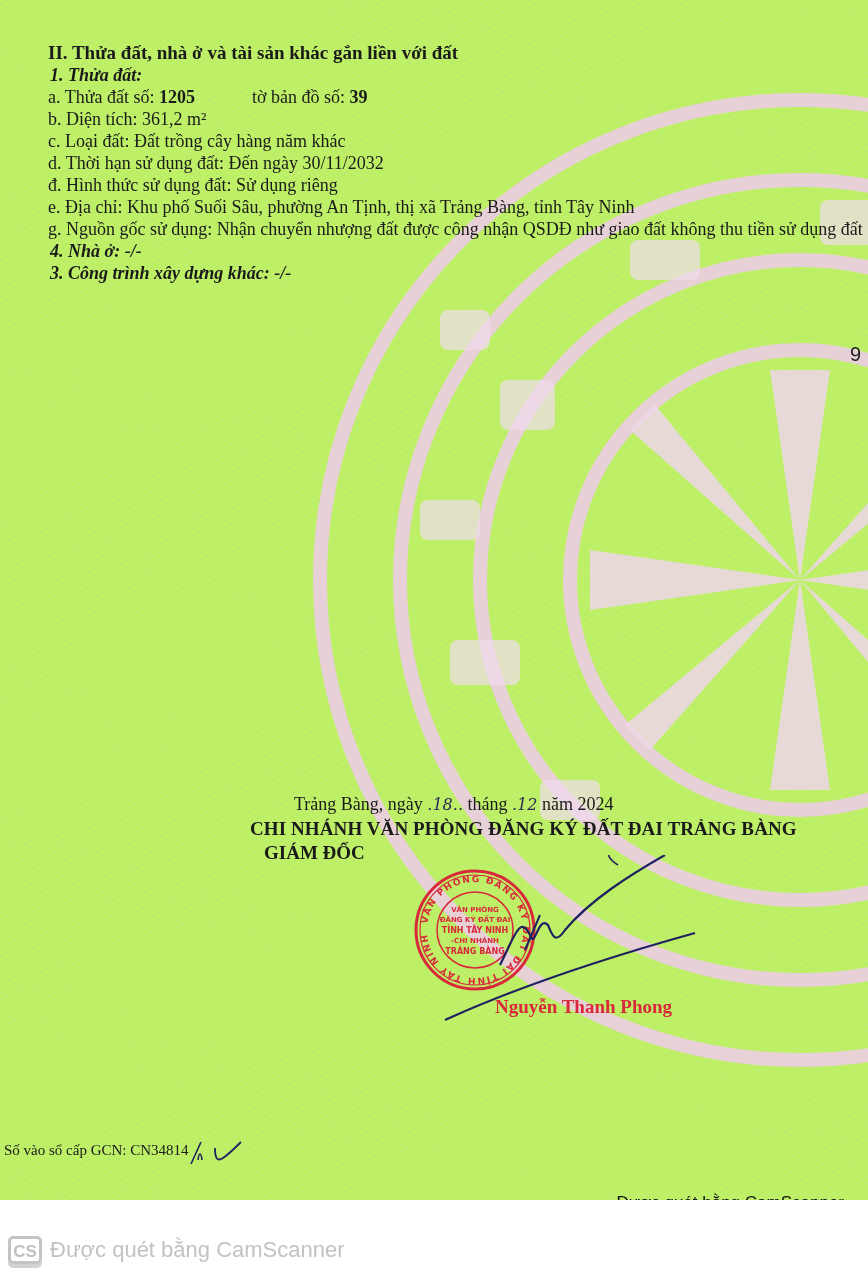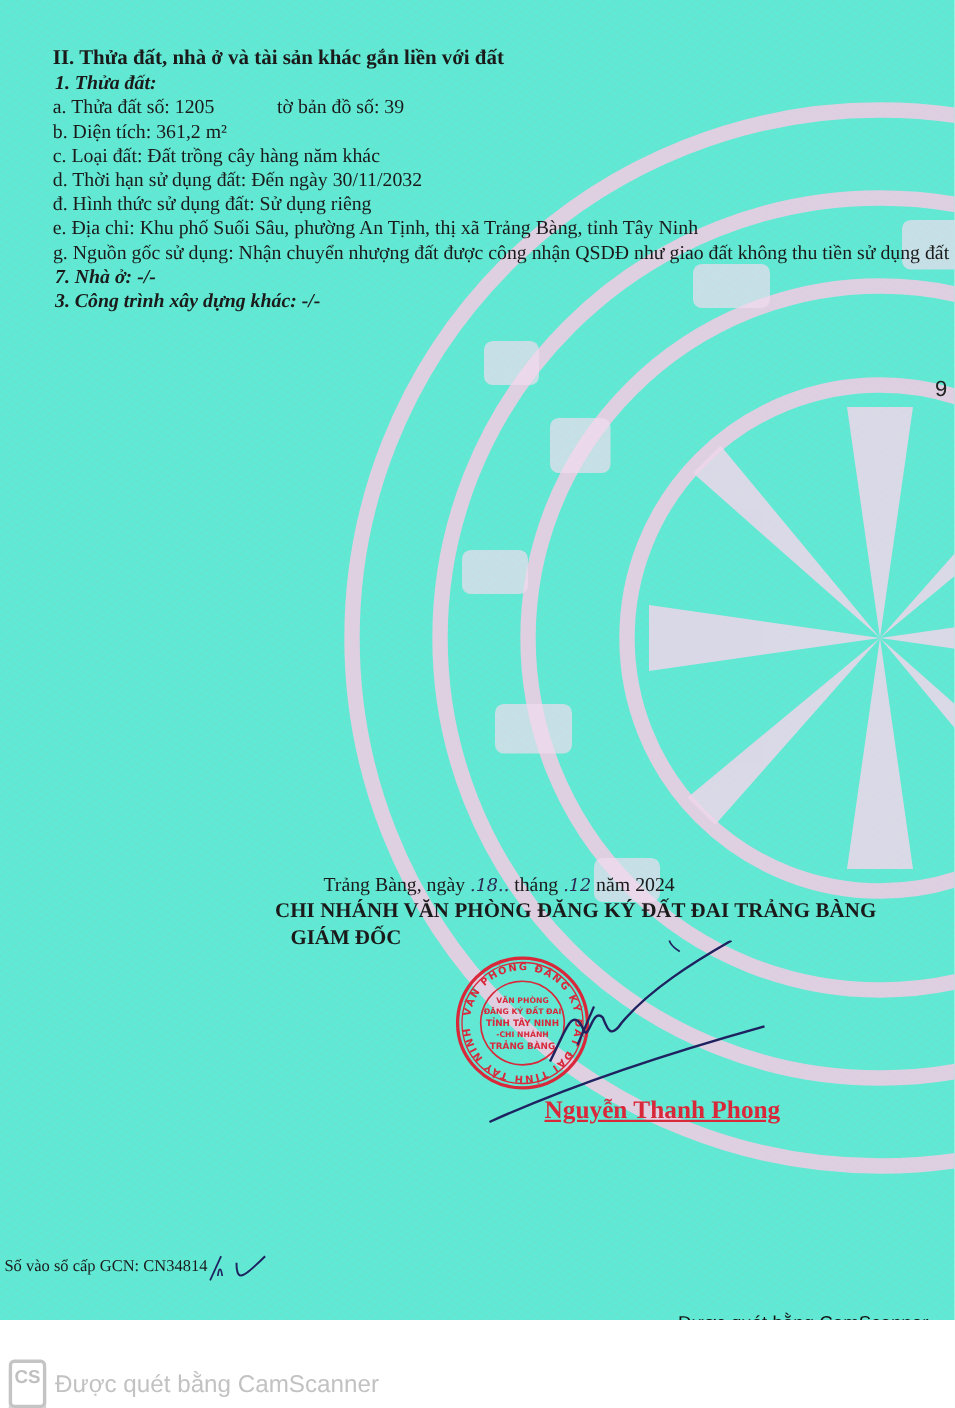--- a/index.html
+++ b/index.html
@@ -1,60 +1,60 @@
 <!DOCTYPE html>
 <html><head>
   <meta charset="utf-8">
   <style>
     * { box-sizing: border-box; margin: 0; padding: 0; }
     html, body { width: 868px; height: 1280px; overflow: hidden; background: #ffffff; }
     body { position: relative; font-family: "Liberation Serif", "DejaVu Serif", serif; color: #1a1a1a; }
 
     .page {
       position: absolute; left: 0; top: 0; width: 868px; height: 1200px;
-      background: #5eead4;
+      background: #bef264;
       overflow: hidden;
     }
     .guilloche {
       position: absolute; left: 0; top: 0; width: 868px; height: 1200px;
       background:
         repeating-linear-gradient(35deg, rgba(180,180,180,0.06) 0 2px, transparent 2px 5px),
         repeating-linear-gradient(-35deg, rgba(180,180,180,0.05) 0 2px, transparent 2px 6px);
     }
     .drum { position: absolute; left: 300px; top: 80px; width: 1000px; height: 1000px; }
 
     .content { position: absolute; left: 48px; top: 42px; width: 820px; }
     .line { font-size: 18px; line-height: 22px; white-space: nowrap; }
     .h-section { font-weight: bold; font-size: 19px; }
     .h-italic { font-style: italic; font-weight: bold; padding-left: 2px; }
     .item { padding-left: 0; }
     .wrap { white-space: normal; width: 820px; position: relative; left: -26px; padding-left: 26px; text-indent: -26px; }
-    .b { font-weight: normal; }
+    .b { font-weight: bold; }
     .gap { display: inline-block; width: 48px; }
 
     .page-num { position: absolute; left: 850px; top: 343px; font-size: 20px; font-family: "Liberation Sans", sans-serif; color: #222; }
 
     .sign-block { position: absolute; left: 250px; top: 792px; width: 580px; text-align: left; }
     .date-line { font-size: 18px; line-height: 24px; padding-left: 44px; }
     .hand { font-family: "DejaVu Serif", serif; font-style: italic; color: #2a2a55; font-size: 16px; }
     .org { font-weight: bold; font-size: 19px; line-height: 24px; letter-spacing: 0.1px; font-family: Liberation Serif, serif; }
     .title { font-weight: bold; font-size: 19px; line-height: 24px; padding-left: 14px; }
 
     .seal { position: absolute; left: 413px; top: 868px; width: 124px; height: 124px; }
     .signature { position: absolute; left: 440px; top: 855px; width: 260px; height: 170px; }
-    .signer { position: absolute; left: 495px; top: 996px; font-size: 23px; font-weight: bold; color: #d8283a; text-decoration: underline; }
+    .signer { position: absolute; left: 495px; top: 996px; font-size: 19px; font-weight: bold; color: #d8283a; }
 
     .gcn { position: absolute; left: 4px; top: 1138px; font-size: 15px; }
     .gcn-mark { display: inline-block; vertical-align: middle; }
 
     .cs-note { position: absolute; right: 24px; top: 1193px; font-family: "Liberation Sans", sans-serif; font-size: 17px; color: #111; }
 
     .cs-footer { position: absolute; left: 8px; top: 1236px; display: flex; align-items: center; gap: 8px; font-family: "Liberation Sans", sans-serif; }
     .cs-logo {
-      width: 34px; height: 44px; border: 3px solid #c4c4c4; border-radius: 5px;
+      width: 34px; height: 28px; border: 3px solid #c4c4c4; border-radius: 5px;
       color: #c0c0c0; font-weight: bold; font-size: 17px; line-height: 26px; text-align: center;
       box-shadow: 0 4px 0 #d2d2d2;
     }
     .cs-footer-text { font-size: 22px; color: #c2c2c2; }
   </style>
 </head>
 <body>
 
 <div class="page">
   <div class="guilloche"></div>
@@ -98,22 +98,22 @@
       <span class="b">39</span>
     </div>
     <div class="line item">
       <span>b. Diện tích:</span>
       <span>361,2 m²</span>
     </div>
     <div class="line item">c. Loại đất: Đất trồng cây hàng năm khác</div>
     <div class="line item">d. Thời hạn sử dụng đất: Đến ngày 30/11/2032</div>
     <div class="line item">đ. Hình thức sử dụng đất: Sử dụng riêng</div>
     <div class="line item">e. Địa chỉ: Khu phố Suối Sâu, phường An Tịnh, thị xã Trảng Bàng, tỉnh Tây Ninh</div>
-    <div class="line item wrap" style="left:0;padding-left:0;text-indent:0;width:815px;text-align:center;">g. Nguồn gốc sử dụng: Nhận chuyển nhượng đất được công nhận QSDĐ như giao đất không thu tiền sử dụng đất</div>
-    <div class="line h-italic">7. Nhà ở: -/-</div>
+    <div class="line item wrap" style="left:0;padding-left:0;text-indent:0;width:815px;">g. Nguồn gốc sử dụng: Nhận chuyển nhượng đất được công nhận QSDĐ như giao đất không thu tiền sử dụng đất</div>
+    <div class="line h-italic">4. Nhà ở: -/-</div>
     <div class="line h-italic">3. Công trình xây dựng khác: -/-</div>
   </div>
 
   <div class="page-num">9</div>
 
   <div class="sign-block">
     <div class="date-line">
       <span>Trảng Bàng, ngày</span>
       <span class="hand">.18..</span>
       <span>tháng</span>

